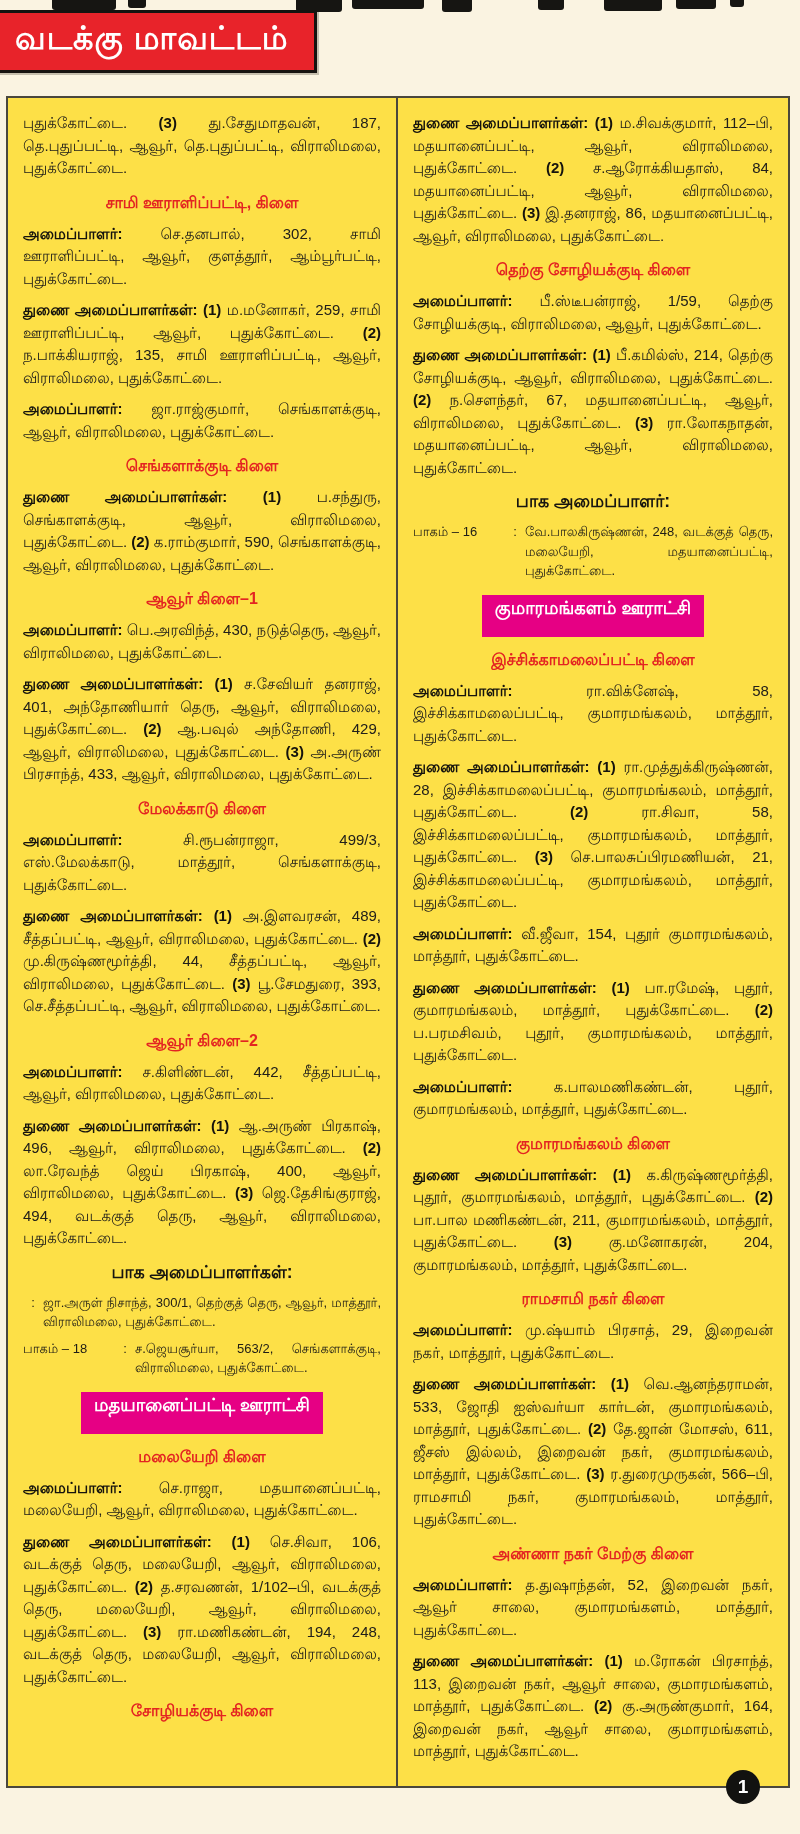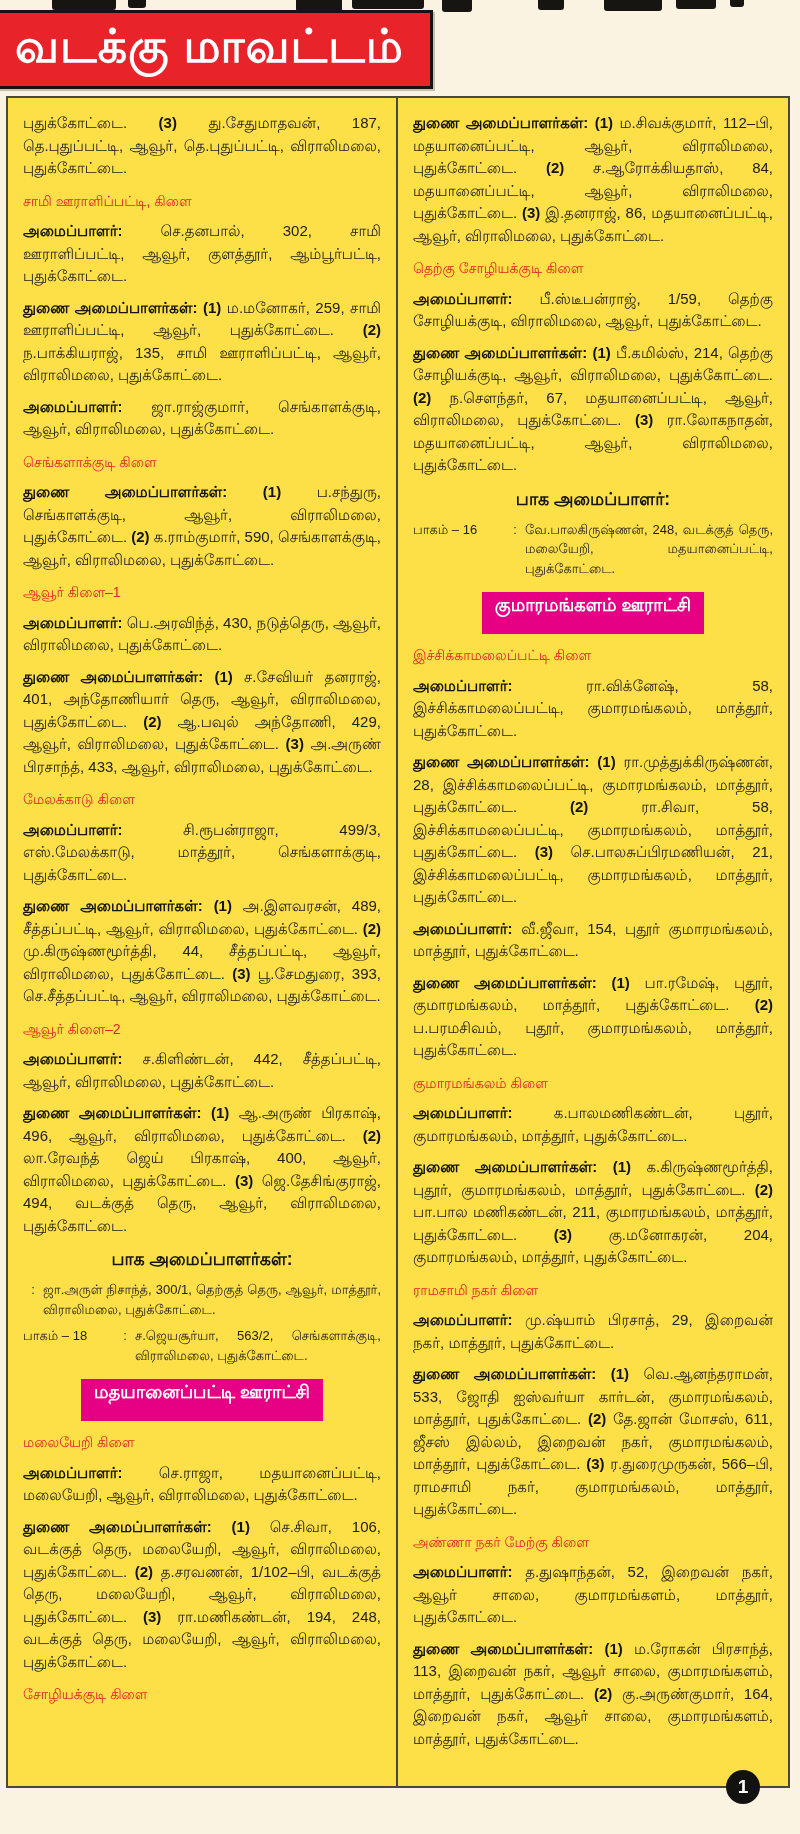--- a/index.html
+++ b/index.html
@@ -25,43 +25,43 @@
   .f9{left:730px;width:14px;height:7px;}
 
   
   .banner{
     position:absolute;top:10px;left:-18px;z-index:5;
     background:#e8232a;border:3px solid #161310;
     padding:8px 26px 14px 30px;
     box-shadow:2px 2px 0 rgba(40,30,20,.25);
   }
   .banner span{
-    color:#fff;font-weight:bold;font-size:46px;line-height:1.1;
+    color:#fff;font-weight:bold;font-size:32px;line-height:1.1;
     letter-spacing:1px;white-space:nowrap;
   }
 
   
   .content-box{
     position:absolute;top:96px;left:6px;width:784px;height:1692px;
     border:2px solid #4a473c;background:#fde047;
     display:flex;overflow:hidden;box-sizing:border-box;
   }
   .col{flex:1 1 50%;padding:14px 15px 0 15px;box-sizing:border-box;overflow:hidden;}
   .col-left{border-right:2px solid #4a473c;}
 
   .blk{margin:0 0 9px;}
   .cont,.org,.deputy{
     font-size:15px;line-height:1.5;text-align:justify;
     color:#22201a;
   }
   .blk strong{font-weight:bold;color:#15130d;}
   .blk b{font-weight:bold;color:#15130d;}
   .heading{
-    color:#e32422;font-weight:normal;font-size:14px;
-    text-align:left;margin:13px 0 10px;line-height:1.25;
+    color:#e32422;font-weight:bold;font-size:16px;
+    text-align:center;margin:13px 0 10px;line-height:1.25;
   }
   .subheading{
     color:#171510;font-weight:bold;font-size:17.5px;
     text-align:center;margin:12px 0 9px;
   }
   .highlight{text-align:center;margin:14px 0 10px;}
   .hl{
     display:inline-block;background:#e60084;color:#fff;
     font-weight:bold;font-size:18px;padding:3px 13px 16px;
   }
@@ -144,22 +144,22 @@
           <span class="pnum">பாகம் – 16</span>
           <span class="pcolon">:</span>
           <span class="ptext">வே.பாலகிருஷ்ணன், 248, வடக்குத் தெரு, மலையேறி, மதயானைப்பட்டி, புதுக்கோட்டை.</span>
         </div>
         <div class="blk highlight"><span class="hl">குமாரமங்களம் ஊராட்சி</span></div>
         <div class="blk heading">இச்சிக்காமலைப்பட்டி கிளை</div>
         <div class="blk org"><strong>அமைப்பாளர்:</strong> ரா.விக்னேஷ், 58, இச்சிக்காமலைப்பட்டி, குமாரமங்கலம், மாத்தூர், புதுக்கோட்டை.</div>
         <div class="blk deputy"><strong>துணை அமைப்பாளர்கள்:</strong> <b>(1)</b> ரா.முத்துக்கிருஷ்ணன், 28, இச்சிக்காமலைப்பட்டி, குமாரமங்கலம், மாத்தூர், புதுக்கோட்டை. <b>(2)</b> ரா.சிவா, 58, இச்சிக்காமலைப்பட்டி, குமாரமங்கலம், மாத்தூர், புதுக்கோட்டை. <b>(3)</b> செ.பாலசுப்பிரமணியன், 21, இச்சிக்காமலைப்பட்டி, குமாரமங்கலம், மாத்தூர், புதுக்கோட்டை.</div>
         <div class="blk org"><strong>அமைப்பாளர்:</strong> வீ.ஜீவா, 154, புதூர் குமாரமங்கலம், மாத்தூர், புதுக்கோட்டை.</div>
         <div class="blk deputy"><strong>துணை அமைப்பாளர்கள்:</strong> <b>(1)</b> பா.ரமேஷ், புதூர், குமாரமங்கலம், மாத்தூர், புதுக்கோட்டை. <b>(2)</b> ப.பரமசிவம், புதூர், குமாரமங்கலம், மாத்தூர், புதுக்கோட்டை.</div>
+        <div class="blk org"><strong>அமைப்பாளர்:</strong> க.பாலமணிகண்டன், புதூர், குமாரமங்கலம், மாத்தூர், புதுக்கோட்டை.</div>
         <div class="blk heading">குமாரமங்கலம் கிளை</div>
-        <div class="blk org"><strong>அமைப்பாளர்:</strong> க.பாலமணிகண்டன், புதூர், குமாரமங்கலம், மாத்தூர், புதுக்கோட்டை.</div>
         <div class="blk deputy"><strong>துணை அமைப்பாளர்கள்:</strong> <b>(1)</b> க.கிருஷ்ணமூர்த்தி, புதூர், குமாரமங்கலம், மாத்தூர், புதுக்கோட்டை. <b>(2)</b> பா.பால மணிகண்டன், 211, குமாரமங்கலம், மாத்தூர், புதுக்கோட்டை. <b>(3)</b> கு.மனோகரன், 204, குமாரமங்கலம், மாத்தூர், புதுக்கோட்டை.</div>
         <div class="blk heading">ராமசாமி நகர் கிளை</div>
         <div class="blk org"><strong>அமைப்பாளர்:</strong> மு.ஷ்யாம் பிரசாத், 29, இறைவன் நகர், மாத்தூர், புதுக்கோட்டை.</div>
         <div class="blk deputy"><strong>துணை அமைப்பாளர்கள்:</strong> <b>(1)</b> வெ.ஆனந்தராமன், 533, ஜோதி ஐஸ்வர்யா கார்டன், குமாரமங்கலம், மாத்தூர், புதுக்கோட்டை. <b>(2)</b> தே.ஜான் மோசஸ், 611, ஜீசஸ் இல்லம், இறைவன் நகர், குமாரமங்கலம், மாத்தூர், புதுக்கோட்டை. <b>(3)</b> ர.துரைமுருகன், 566–பி, ராமசாமி நகர், குமாரமங்கலம், மாத்தூர், புதுக்கோட்டை.</div>
         <div class="blk heading">அண்ணா நகர் மேற்கு கிளை</div>
         <div class="blk org"><strong>அமைப்பாளர்:</strong> த.துஷாந்தன், 52, இறைவன் நகர், ஆவூர் சாலை, குமாரமங்களம், மாத்தூர், புதுக்கோட்டை.</div>
         <div class="blk deputy"><strong>துணை அமைப்பாளர்கள்:</strong> <b>(1)</b> ம.ரோகன் பிரசாந்த், 113, இறைவன் நகர், ஆவூர் சாலை, குமாரமங்களம், மாத்தூர், புதுக்கோட்டை. <b>(2)</b> கு.அருண்குமார், 164, இறைவன் நகர், ஆவூர் சாலை, குமாரமங்களம், மாத்தூர், புதுக்கோட்டை.</div>
       </div>
   </div>
 

